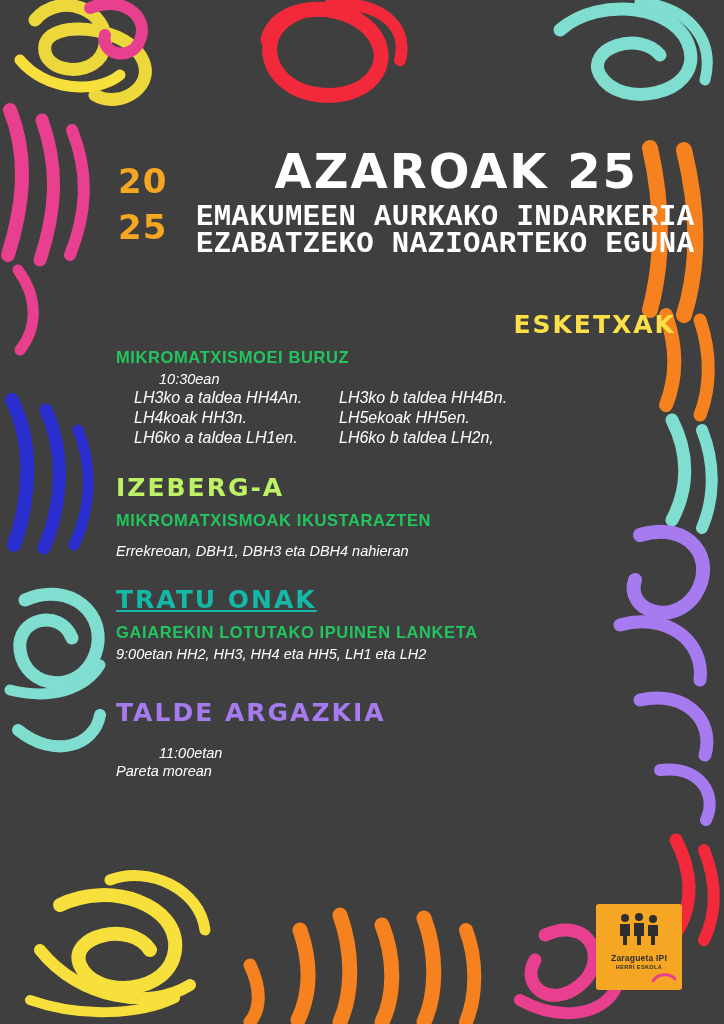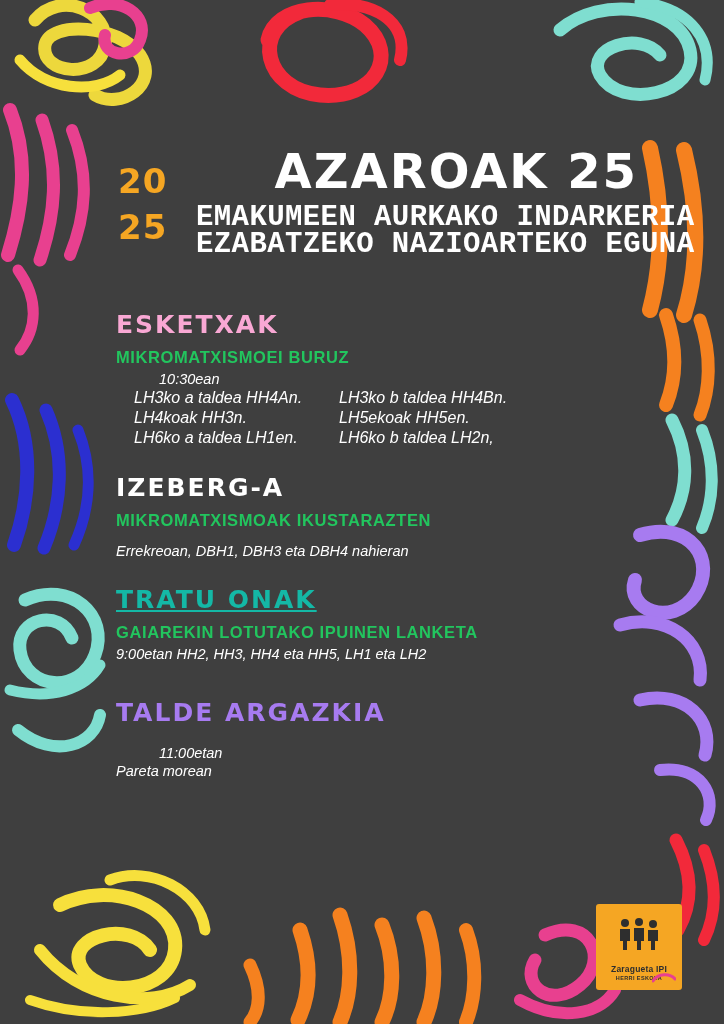--- a/index.html
+++ b/index.html
@@ -86,22 +86,22 @@
 
   .section { margin-bottom: 10px; }
 
   .sec-title {
     font-size: 25px;
     font-weight: bold;
     letter-spacing: 2px;
     font-family: "DejaVu Sans", sans-serif;
     margin-bottom: 9px;
   }
-  .c-pink   { color: #f9a8d4; }
-  .c-red    { color: #ffffff; }
+  .c-pink   { color: #fde047; text-align: right; }
+  .c-red    { color: #bef264; }
   .c-green  { color: #14b8a6; text-decoration: underline; }
   .c-purple { color: #a77bf0; }
 
   .sec-sub {
     font-size: 16.5px;
     font-weight: bold;
     letter-spacing: 0.6px;
     color: #22c55e;
     margin-bottom: 4px;
     font-family: "Liberation Sans", sans-serif;
@@ -140,21 +140,21 @@
     left: 596px;
     top: 904px;
     width: 86px;
     height: 86px;
     background: #f5a623;
     border-radius: 3px;
     display: flex;
     flex-direction: column;
     align-items: center;
     justify-content: flex-end;
-    padding-bottom: 8px;
+    padding-bottom: 19px;
     box-sizing: border-box;
   }
   .logo-figs {
     flex: 1;
     display: flex;
     align-items: center;
     justify-content: center;
   }
   .logo-name {
     font-size: 8.5px;

